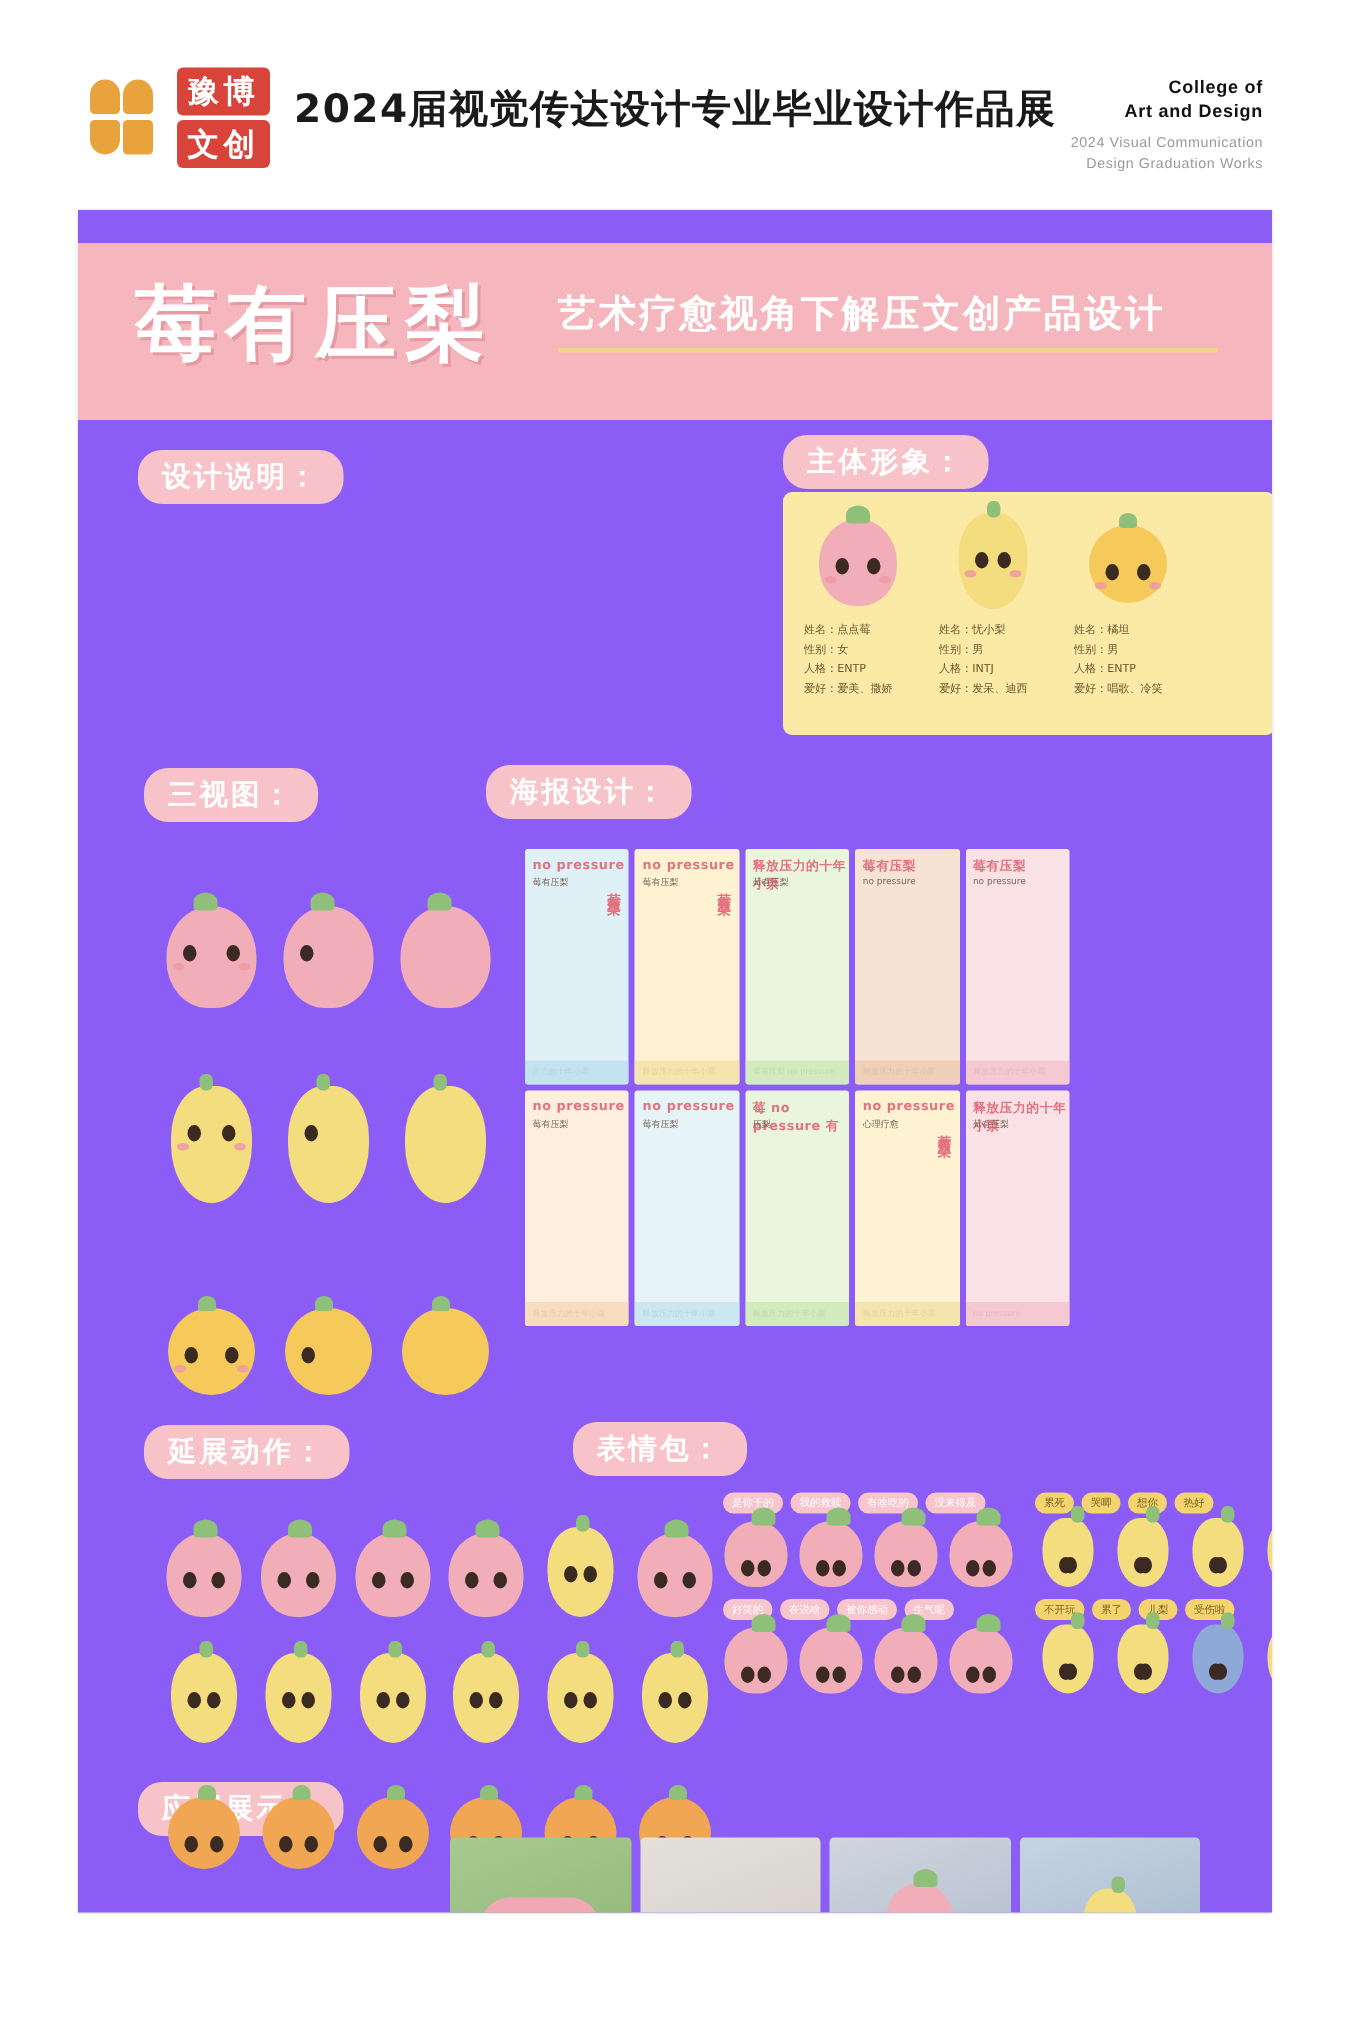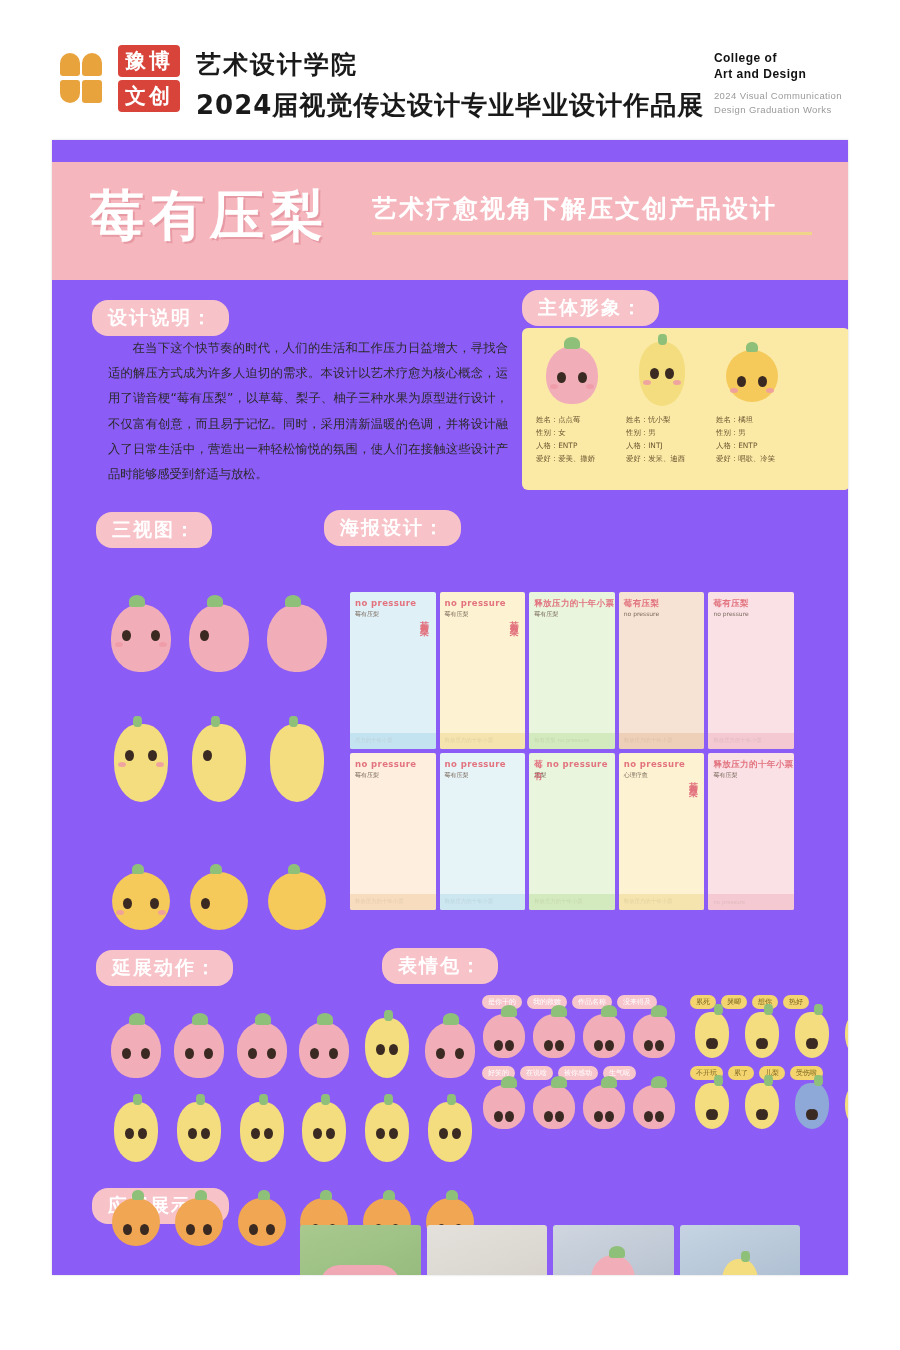--- a/index.html
+++ b/index.html
@@ -42,21 +42,21 @@
     background:#d8443a;color:#fff;font-size:21px;font-weight:bold;
     padding:2px 7px;border-radius:4px;letter-spacing:3px;
     font-family:"DejaVu Sans",sans-serif;
   }
   .header-titles{
     position:absolute;left:196px;top:48px;
   }
   .ht1{font-size:25px;font-weight:bold;color:#1a1a1a;letter-spacing:2px;font-family:"DejaVu Sans",sans-serif;}
   .ht2{font-size:26px;font-weight:bold;color:#1a1a1a;letter-spacing:1px;margin-top:7px;font-family:"DejaVu Sans",sans-serif;}
   .header-right{
-    position:absolute;right:58px;top:50px;text-align:left;
+    position:absolute;right:58px;top:50px;text-align:right;
   }
   .hr1{font-size:12px;font-weight:bold;color:#111;line-height:1.35;letter-spacing:.5px;}
   .hr2{font-size:9.5px;color:#9a9a9a;line-height:1.45;margin-top:7px;letter-spacing:.4px;}
 
   
   .poster{
     position:absolute;left:52px;top:140px;width:796px;height:1135px;
     background:#8b5cf6;
     box-shadow:0 0 2px rgba(0,0,0,.18);
     overflow:hidden;
@@ -128,21 +128,21 @@
 
   
   .threeview{
     position:absolute;left:56px;top:432px;width:222px;height:390px;
   }
   .tv-row{position:absolute;width:222px;height:120px;display:flex;justify-content:space-between;align-items:flex-end;}
   .tv-item{width:66px;height:112px;position:relative;}
 
   
   .poster-grid{
-    position:absolute;left:298px;top:452px;width:444px;height:318px;
+    position:absolute;left:298px;top:426px;width:363px;height:318px;
     display:grid;grid-template-columns:repeat(5,1fr);grid-template-rows:repeat(2,1fr);
     gap:4px;
   }
   .pcard{
     position:relative;border-radius:2px;overflow:hidden;
     font-size:6.2px;color:#5b4a3c;
     font-family:"DejaVu Sans",sans-serif;
   }
   .pcard .pc-title{
     position:absolute;left:5px;top:6px;font-size:8.5px;font-weight:bold;color:#e2737f;letter-spacing:.4px;
@@ -208,21 +208,20 @@
           <div class="b2"></div>
           <div class="b3"></div>
           <div class="b4"></div>
       </div>
       <div class="logo-cn">
         <span>豫博</span>
         <span>文创</span>
       </div>
     </div>
     <div class="header-titles">
-      <div class="ht1">艺术设计学院</div>
       <div class="ht2">2024届视觉传达设计专业毕业设计作品展</div>
     </div>
     <div class="header-right">
       <div class="hr1">
         <div>College of</div>
         <div>Art and Design</div>
       </div>
       <div class="hr2">
         <div>2024 Visual Communication</div>
         <div>Design Graduation Works</div>
@@ -238,23 +237,20 @@
     <div class="title-underline"></div>
 
     <div class="pill" style="left:40px;top:160px;">设计说明：</div>
     <div class="pill" style="left:470px;top:150px;">主体形象：</div>
     <div class="pill" style="left:44px;top:372px;">三视图：</div>
     <div class="pill" style="left:272px;top:370px;">海报设计：</div>
     <div class="pill" style="left:44px;top:810px;">延展动作：</div>
     <div class="pill" style="left:330px;top:808px;">表情包：</div>
     <div class="pill" style="left:40px;top:1048px;">应用展示：</div>
 
-    <div class="desc-text">
-      <span class="indent">在当下这个快节奏的时代，人们的生活和工作压力日益增大，寻找合适的解压方式成为许多人迫切的需求。本设计以艺术疗愈为核心概念，运用了谐音梗“莓有压梨”，以草莓、梨子、柚子三种水果为原型进行设计，不仅富有创意，而且易于记忆。同时，采用清新温暖的色调，并将设计融入了日常生活中，营造出一种轻松愉悦的氛围，使人们在接触这些设计产品时能够感受到舒适与放松。</span>
-    </div>
 
     <div class="char-card">
       <div class="char-col c1">
         <div class="char-figure">
           <div class="blob straw">
               <div class="eye l"></div>
               <div class="eye r"></div>
               <div class="cheek l"></div>
               <div class="cheek r"></div>
             </div>
@@ -546,21 +542,21 @@
           </div>
       </div>
     </div>
 
     <div class="stickers">
       <div style="display:flex;gap:14px;">
         <div>
           <div class="tagrow">
             <span class="tag">是你干的</span>
             <span class="tag">我的救赎</span>
-            <span class="tag">作品名称</span>
+            <span class="tag">有啥吃的</span>
             <span class="tag">没来得及</span>
           </div>
           <div class="face-row">
             <div class="face">
                 <div class="blob straw" style="width:42px;height:44px;top:2px;">
                   <div class="eye l"></div>
                   <div class="eye r"></div>
                 </div>
               </div>
             <div class="face">

